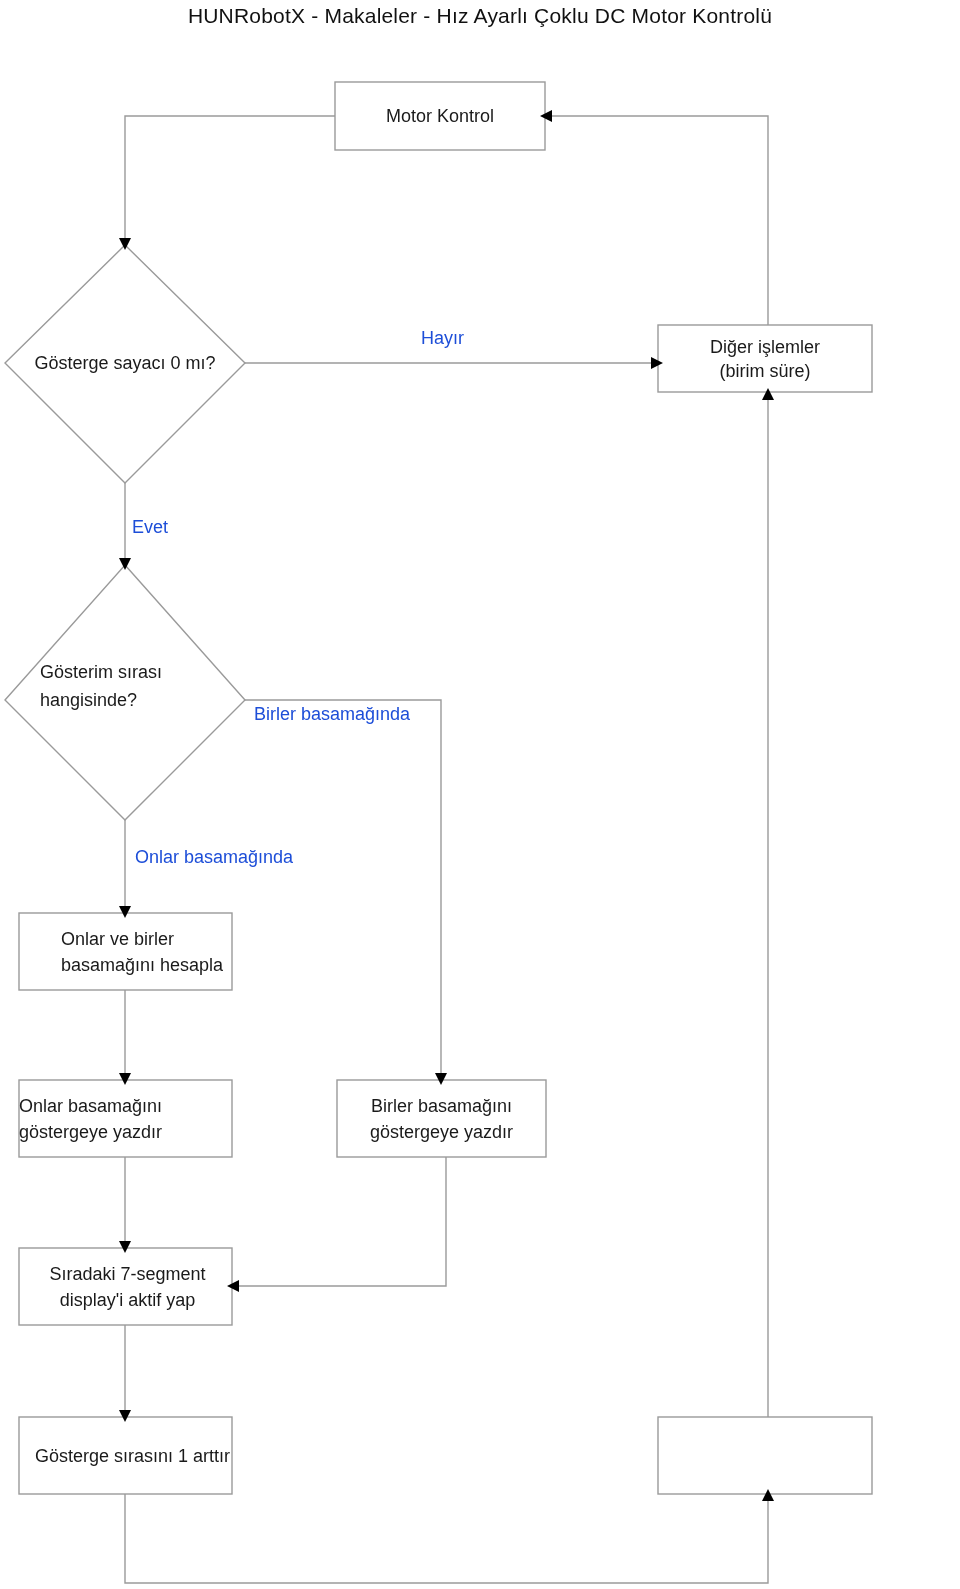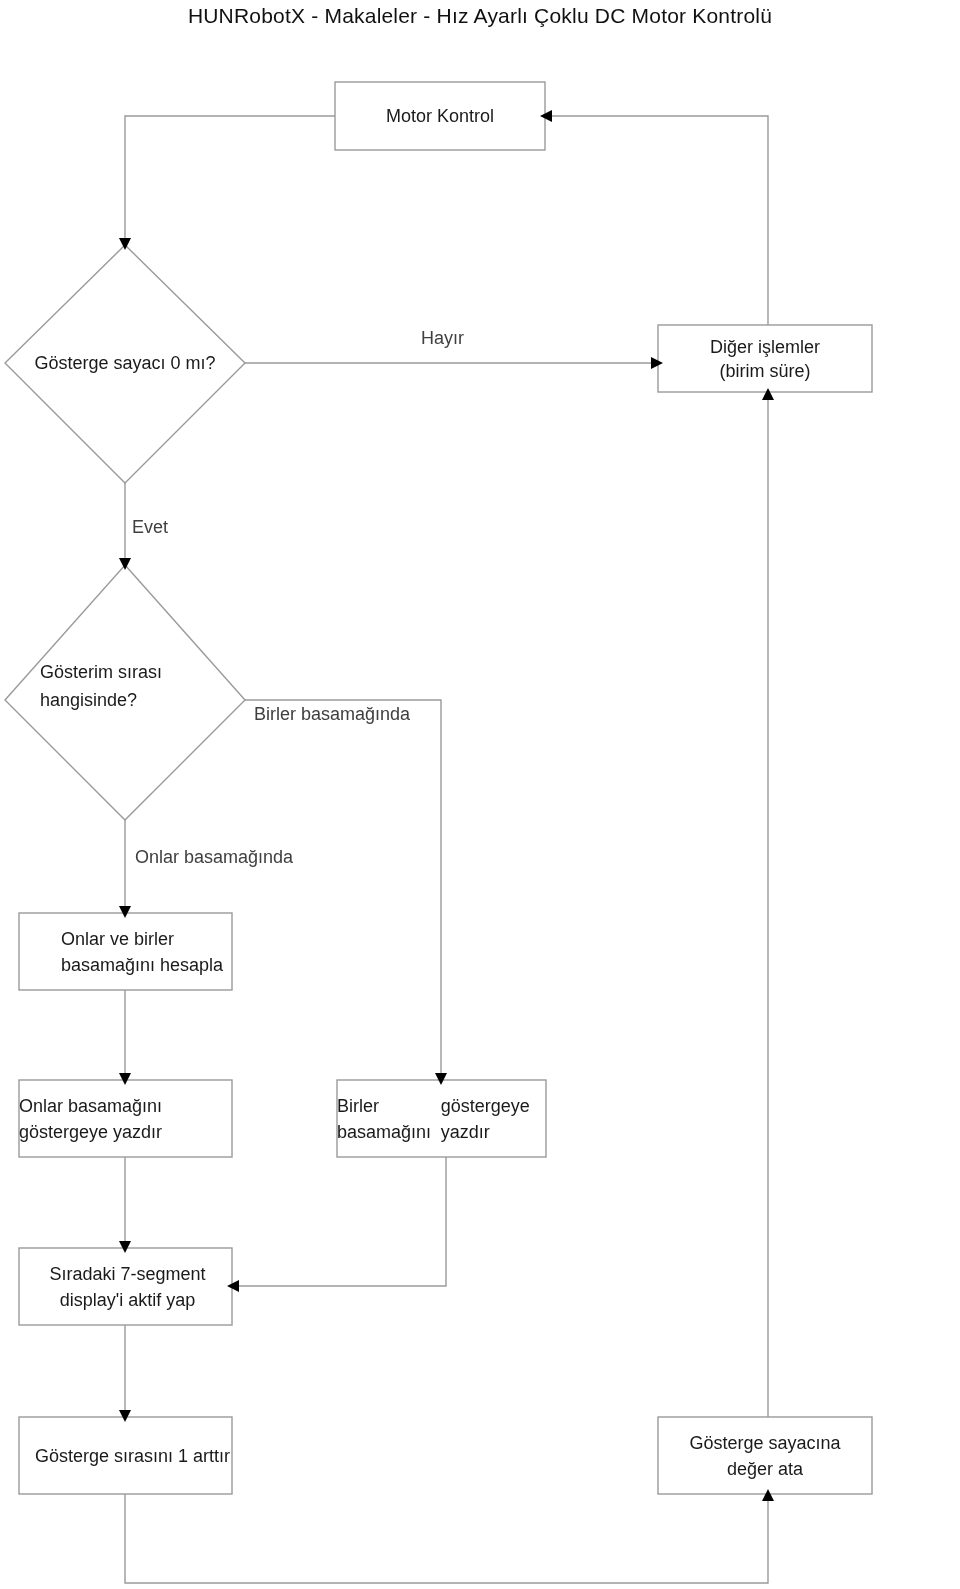--- a/index.html
+++ b/index.html
@@ -50,21 +50,21 @@
   }
   .node-label.overflow-clip {
     justify-content: flex-start;
     white-space: nowrap;
     overflow: hidden;
   }
   .edge-label {
     position: absolute;
     font-size: 18px;
     line-height: 22px;
-    color: #404040;
+    color: #1d4ed8;
     white-space: nowrap;
     background: #ffffff;
     padding: 0 2px;
   }
 </style>
 </head>
 <body>
 
 <div id="page">
 
@@ -145,36 +145,32 @@
   <div style="position:absolute; left:19px; top:913px; width:213px; height:77px; display:flex; flex-direction:column; align-items:flex-start; justify-content:center; padding-left:42px; box-sizing:border-box;">
     <span style="font-size:18px; line-height:26px;">Onlar ve birler</span>
     <span style="font-size:18px; line-height:26px;">basamağını hesapla</span>
   </div>
 
   <div style="position:absolute; left:19px; top:1080px; width:213px; height:77px; display:flex; flex-direction:column; align-items:flex-start; justify-content:center;">
     <span style="font-size:18px; line-height:26px;">Onlar basamağını</span>
     <span style="font-size:18px; line-height:26px;">göstergeye yazdır</span>
   </div>
 
-  <div style="position:absolute; left:337px; top:1080px; width:209px; height:77px; display:flex; flex-direction:row; align-items:center; justify-content:center;">
+  <div style="position:absolute; left:337px; top:1080px; width:209px; height:77px; display:flex; flex-direction:column; align-items:center; justify-content:center;">
     <span style="font-size:18px; line-height:26px;">Birler basamağını</span>
     <span style="font-size:18px; line-height:26px;">göstergeye yazdır</span>
   </div>
 
   <div style="position:absolute; left:19px; top:1248px; width:217px; height:77px; display:flex; flex-direction:column; align-items:center; justify-content:center;">
     <span style="font-size:18px; line-height:26px;">Sıradaki 7-segment</span>
     <span style="font-size:18px; line-height:26px;">display'i aktif yap</span>
   </div>
 
   <div class="node-label overflow-clip" style="left:19px; top:1417px; width:213px; height:77px; padding-left:16px;">Gösterge sırasını 1 arttır</div>
 
-  <div style="position:absolute; left:658px; top:1417px; width:214px; height:77px; display:flex; flex-direction:column; align-items:center; justify-content:center;">
-    <span style="font-size:18px; line-height:26px;">Gösterge sayacına</span>
-    <span style="font-size:18px; line-height:26px;">değer ata</span>
-  </div>
 
   <div class="edge-label" style="left:419px; top:327px;">Hayır</div>
 
   <div class="edge-label" style="left:130px; top:516px;">Evet</div>
 
   <div class="edge-label" style="left:252px; top:703px;">Birler basamağında</div>
 
   <div class="edge-label" style="left:133px; top:846px;">Onlar basamağında</div>
 
 </div>

